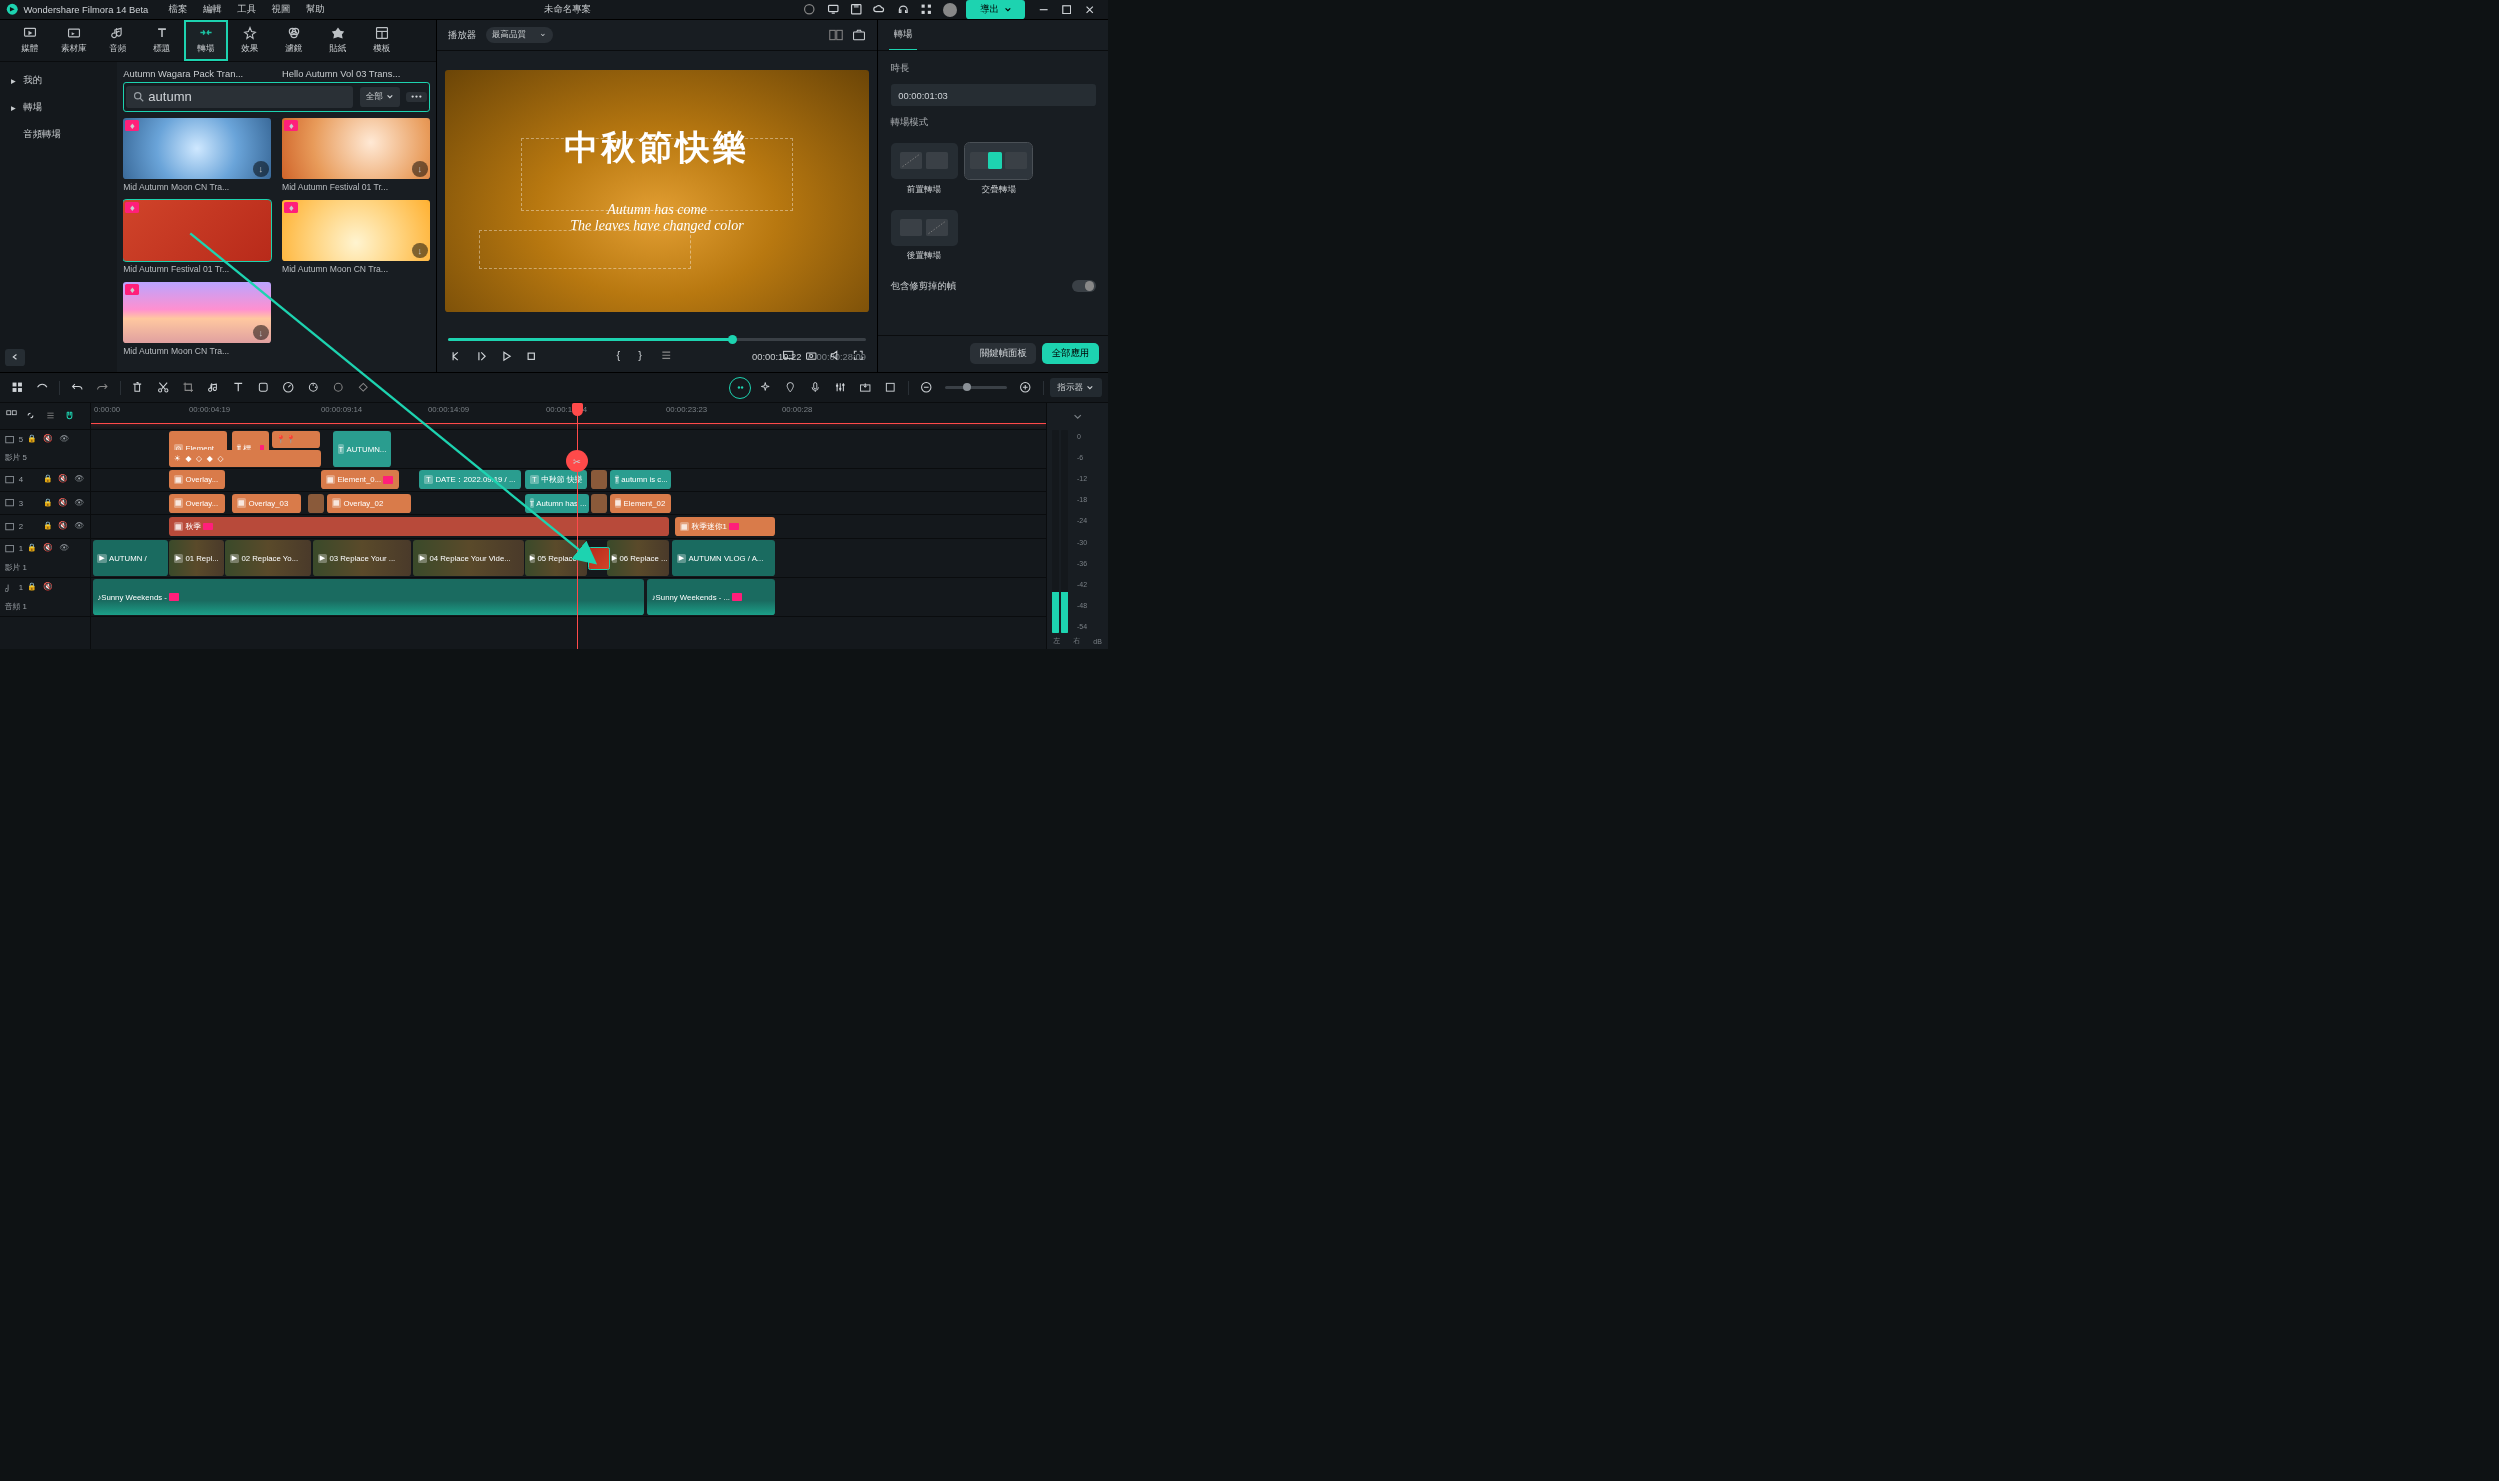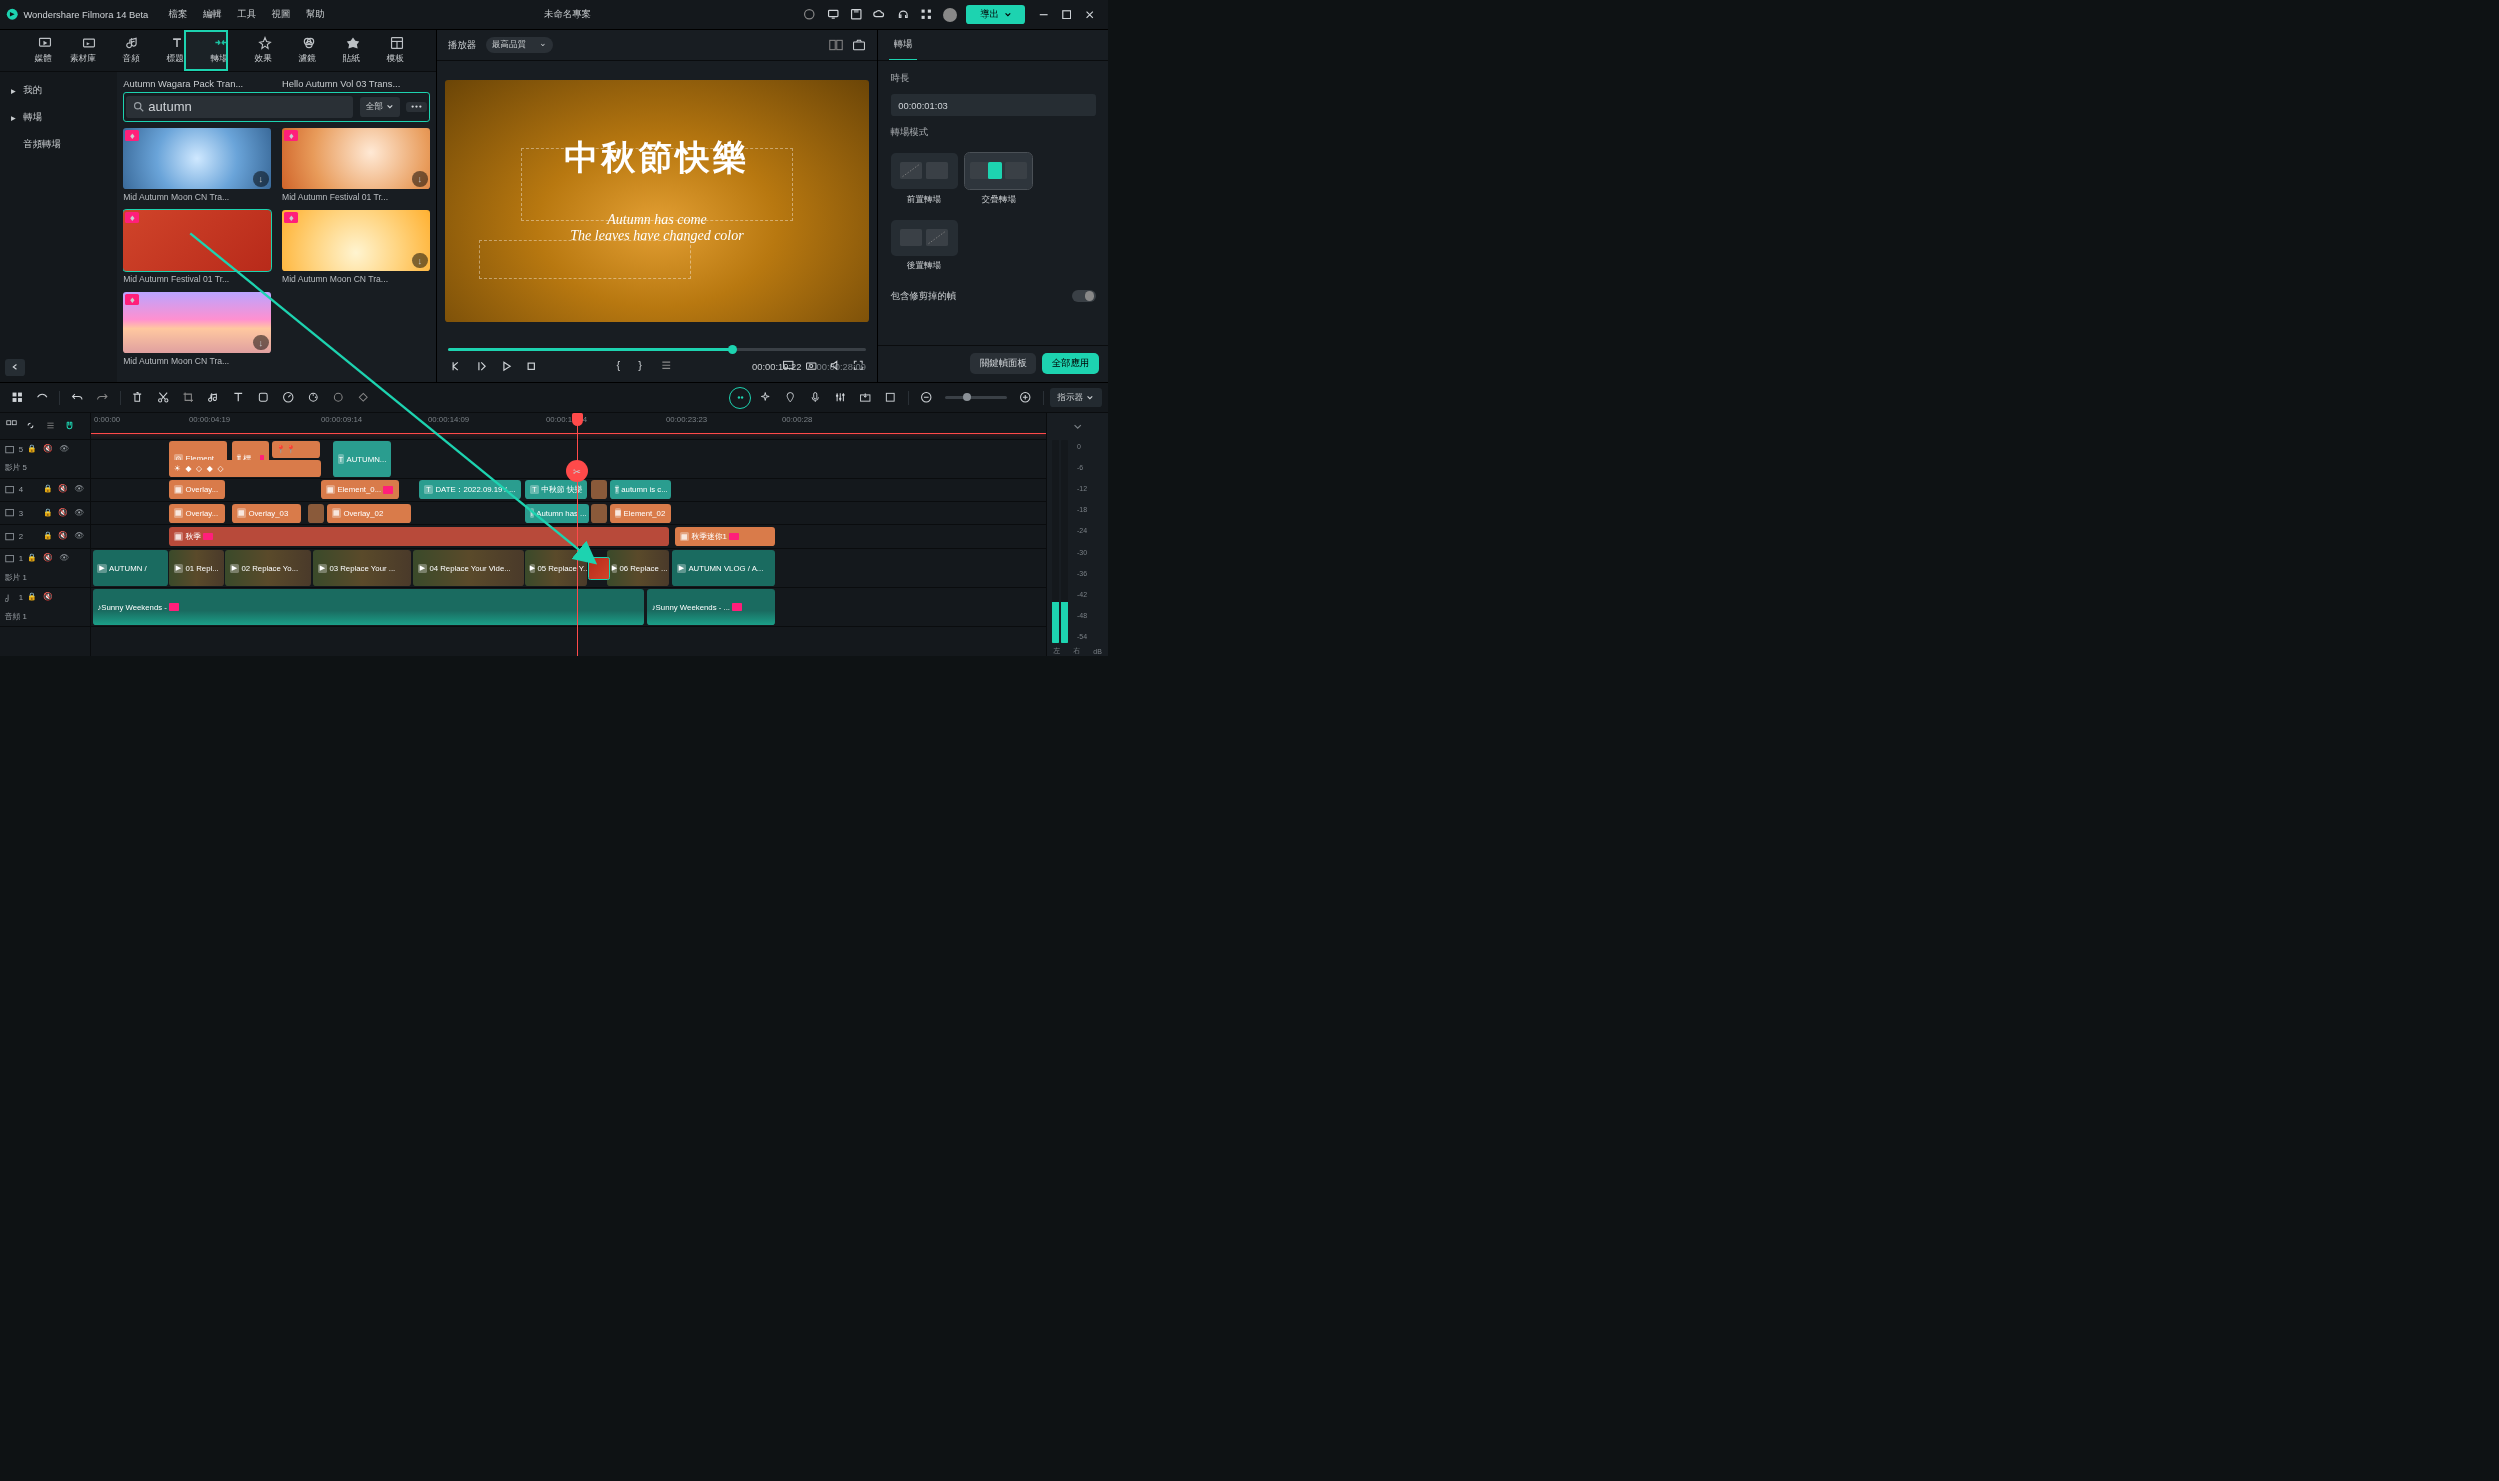--- a/index.html
+++ b/index.html
@@ -1,41 +1,41 @@
 <!DOCTYPE html>
 <html style="font-size:12.5px"><head>
 <meta charset="utf-8">
 <style>
 *{margin:0;padding:0;box-sizing:border-box;font-family:"Microsoft JhengHei",Arial,sans-serif}
 body{background:#0e1214;color:#c9cdd0;font-size:9.4px;overflow:hidden;width:1108px;height:656px;position:relative}
 svg{display:block}
 
 
-.titlebar{height:30px;background:#14181c;display:flex;align-items:center;padding:0 6.2px;border-bottom:0.8px solid #000}
+.titlebar{height:20px;background:#14181c;display:flex;align-items:center;padding:0 6.2px;border-bottom:0.8px solid #000}
 .titlebar .logo{width:12.5px;height:12.5px;margin-right:4.7px;display:flex;align-items:center;justify-content:center}
 .titlebar .app-name{font-size:9.4px;color:#d0d4d8;margin-right:12.5px}
 .titlebar .menu{display:flex;gap:0}
 .titlebar .menu span{padding:4.7px 7.8px;cursor:pointer;font-size:9.4px}
 .titlebar .project-name{flex:1;text-align:center;color:#c9cdd0}
 .titlebar .right-icons{display:flex;align-items:center;gap:9.4px}
 .titlebar .right-icons .icon{width:14px;height:14px;cursor:pointer;display:flex;align-items:center;justify-content:center}
 .titlebar .export-btn{background:#1dd3b0;color:#000;padding:3.1px 14px;border-radius:3.1px;cursor:pointer;display:flex;align-items:center;gap:4.7px;font-size:9.4px}
 .titlebar .win-controls{display:flex;gap:0;margin-left:6.2px}
 .titlebar .win-controls .wc{width:23.4px;height:20.3px;display:flex;align-items:center;justify-content:center;cursor:pointer}
 .avatar{width:14px;height:14px;border-radius:50%;background:#888}
 
 
 .top-area{display:flex;height:352px}
 .left-panel{width:437px;display:flex;flex-direction:column;background:#181d22;border-right:0.8px solid #000}
 .preview-panel{flex:1;background:#181d22;display:flex;flex-direction:column;border-right:0.8px solid #000}
 .right-panel{width:230px;background:#181d22;display:flex;flex-direction:column}
 
 
 .module-tabs{display:flex;height:42px;background:#14181c;border-bottom:0.8px solid #0a0c0e;padding:0 7.8px}
-.module-tabs .mtab{display:flex;flex-direction:column;align-items:flex-end;justify-content:center;width:44px;cursor:pointer;position:relative;gap:3.1px}
+.module-tabs .mtab{display:flex;flex-direction:column;align-items:center;justify-content:center;width:44px;cursor:pointer;position:relative;gap:3.1px}
 .module-tabs .mtab.active{background:#1b2226}
 .module-tabs .mtab.highlighted{outline:2.3px solid #1dd3b0;outline-offset:-2.3px}
 .module-tabs .mtab .micon{width:14px;height:14px;display:flex;align-items:center;justify-content:center;opacity:.9}
 .module-tabs .mtab .mlabel{font-size:8.6px}
 .module-tabs .mtab.active .micon{color:#1dd3b0}
 
 
 .library-area{flex:1;display:flex;overflow:hidden}
 .sidebar{width:117px;background:#14181c;padding:6.2px 4.7px;display:flex;flex-direction:column;gap:3.1px}
 .sidebar .sitem{padding:5.5px 6.2px;border-radius:3.1px;cursor:pointer;display:flex;align-items:center;gap:4.7px;font-size:9.4px}

